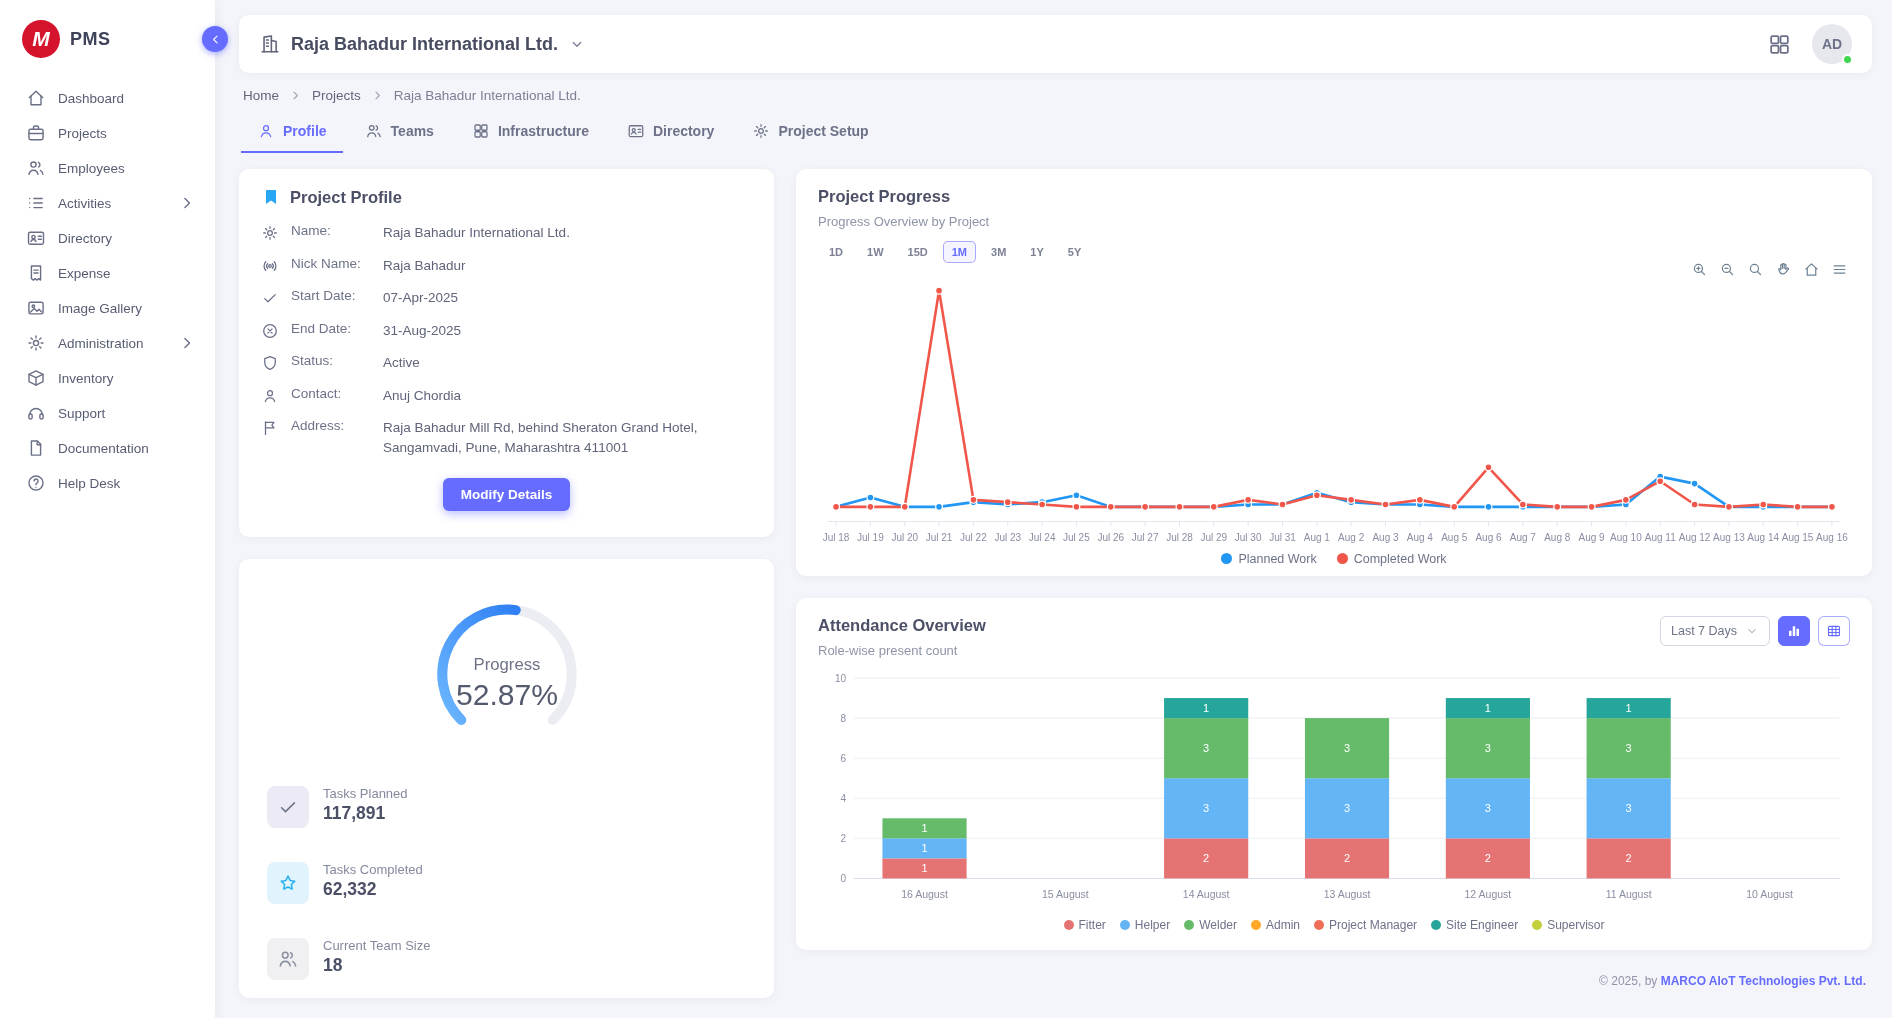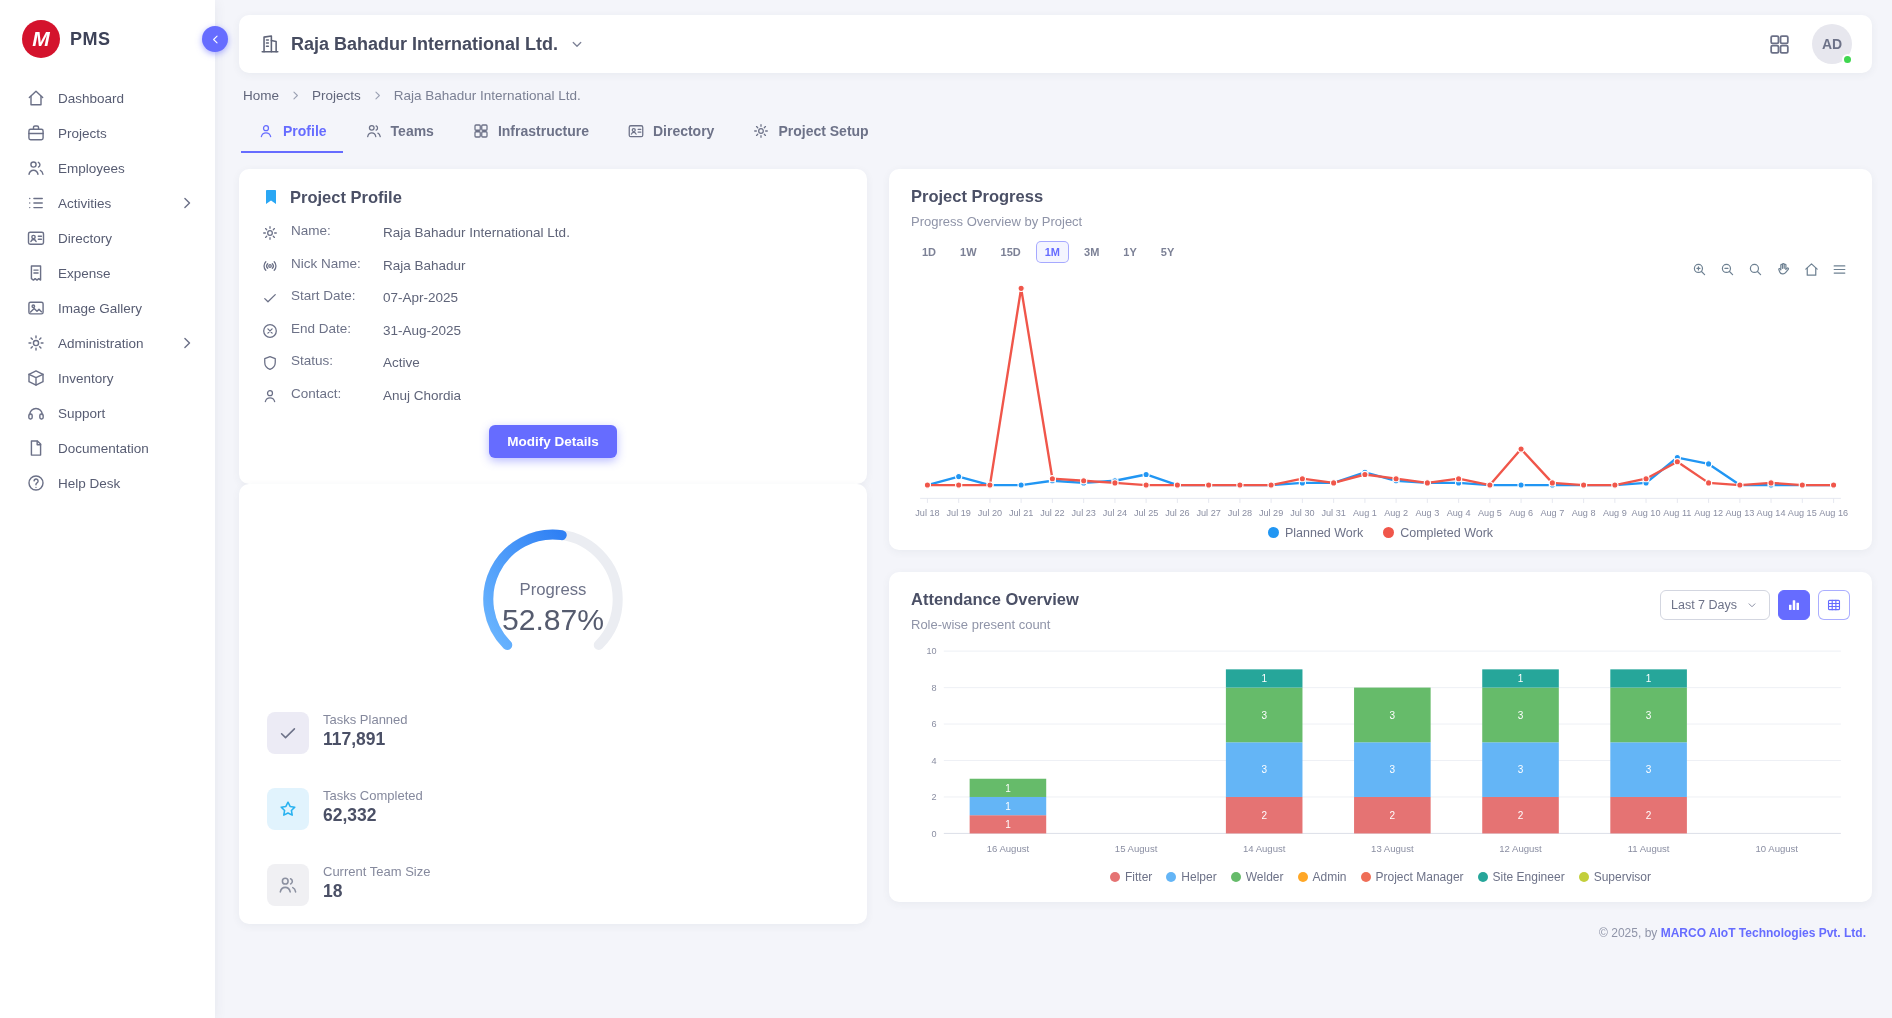--- a/index.html
+++ b/index.html
@@ -35,21 +35,21 @@
   .status-dot{position:absolute;right:-1px;bottom:-1px;width:11px;height:11px;border-radius:50%;background:#3fd64f;border:2px solid #fff}
   .breadcrumb{display:flex;align-items:center;gap:9px;padding:15px 4px 9px;font-size:13.5px;color:#61667b}
   .bc-sep{width:15px;height:15px;color:#9aa0b2}
   .bc-item{cursor:pointer}
   .bc-item.current{cursor:default;color:#7b8094}
   .tabs{display:flex;gap:6px;margin-bottom:16px;padding:0 2px}
   .tab{display:flex;align-items:center;gap:8px;padding:10px 16px 11px;font-size:14px;font-weight:600;color:#6d7288;cursor:pointer;border-bottom:2px solid transparent}
   .tab .icon{width:18px;height:18px}
   .tab.active{color:#666cff;border-bottom-color:#666cff}
   .content{display:flex;gap:22px;flex:1;min-height:0}
-  .col-left{width:628px;flex-shrink:0;display:flex;flex-direction:column;}
+  .col-left{width:535px;flex-shrink:0;display:flex;flex-direction:column;gap:22px}
   .col-right{flex:1;min-width:0;display:flex;flex-direction:column;gap:22px}
   .card{background:#fff;border-radius:10px;box-shadow:0 2px 8px rgba(55,60,90,.06);padding:18px 22px}
   .card-title-row{display:flex;align-items:center;gap:9px;margin-bottom:16px}
   .card-title{font-size:16.5px;font-weight:700;color:#4b5066}
   .card-sub{font-size:13px;color:#8f94a8;margin-top:8px}
   .indigo{color:#666cff}
   
   .pf-row{display:flex;gap:12px;margin-bottom:13px;align-items:flex-start}
   .pf-icon{width:18px;height:18px;color:#6b7087;margin-top:1px}
   .pf-label{width:80px;color:#6d7288;flex-shrink:0}
@@ -405,20 +405,30 @@
               </div>
               <div class="pf-row">
                 <span class="icon pf-icon">
                   <svg viewBox="0 0 24 24" fill="none" stroke="currentColor" stroke-width="1.7" stroke-linecap="round" stroke-linejoin="round">
                     <circle cx="12" cy="8.2" r="3.3"></circle>
                     <path d="M5.8 19.5c.8-3.2 3.3-5 6.2-5s5.4 1.8 6.2 5"></path>
                   </svg>
                 </span>
                 <span class="pf-label">Contact:</span>
                 <span class="pf-value">Anuj Chordia</span>
+              </div>
+              <div class="pf-row">
+                <span class="icon pf-icon">
+                  <svg viewBox="0 0 24 24" fill="none" stroke="currentColor" stroke-width="1.7" stroke-linecap="round" stroke-linejoin="round">
+                    <path d="M6 20.5V4"></path>
+                    <path d="M6 4.5h11.3L14.5 8.2l2.8 3.7H6"></path>
+                  </svg>
+                </span>
+                <span class="pf-label">Address:</span>
+                <span class="pf-value">Raja Bahadur Mill Rd, behind Sheraton Grand Hotel, Sangamvadi, Pune, Maharashtra 411001</span>
               </div>
             </div>
           <button class="modify-btn">Modify Details</button>
         </section>
 
         <section class="card stats-card">
           <div class="gauge-wrap">
               <svg viewBox="0 0 190 150" width="212">
                 <defs>
                   <linearGradient id="gradB" x1="0" y1="1" x2="1" y2="0">

